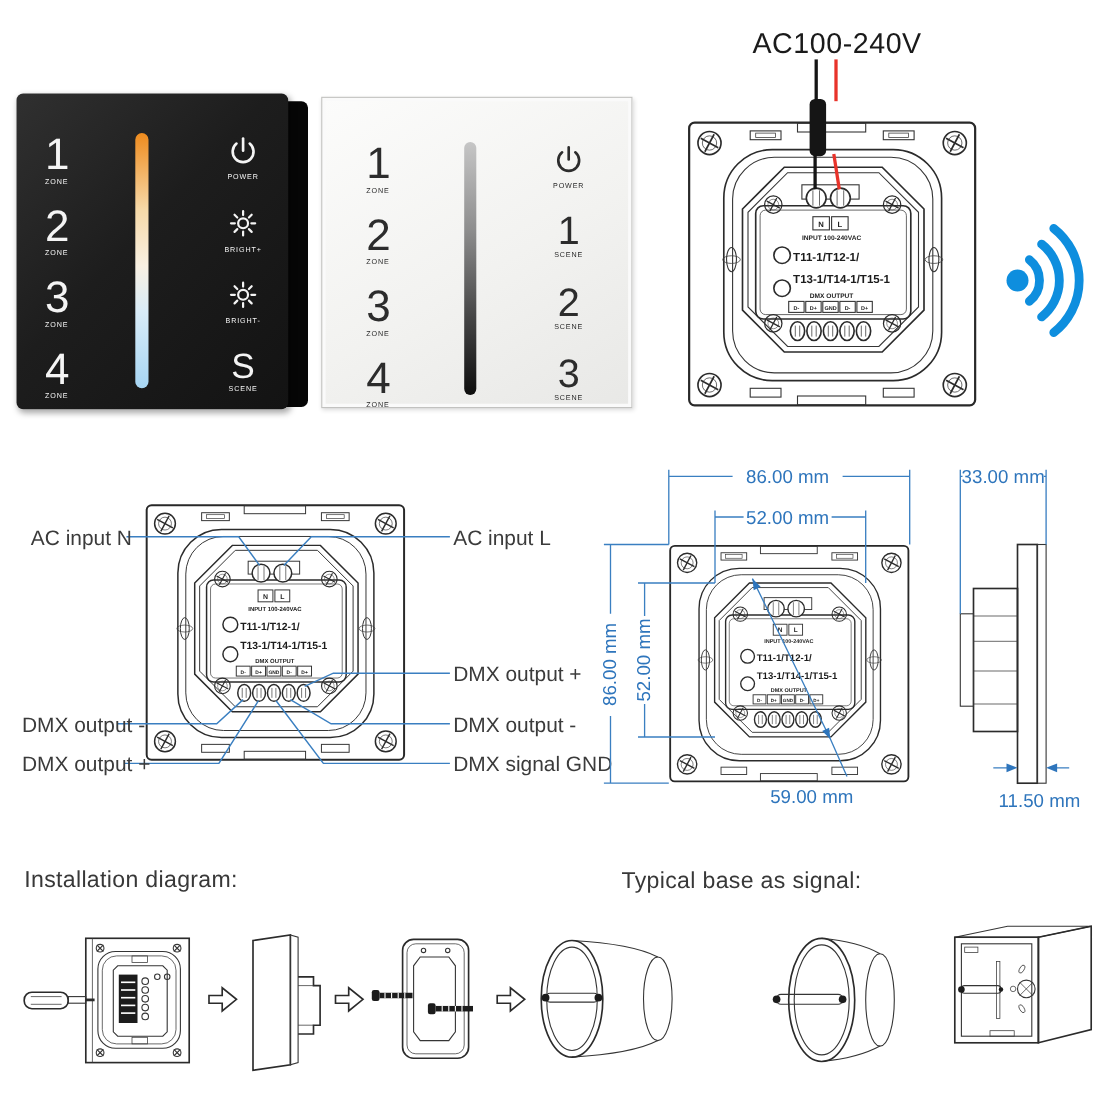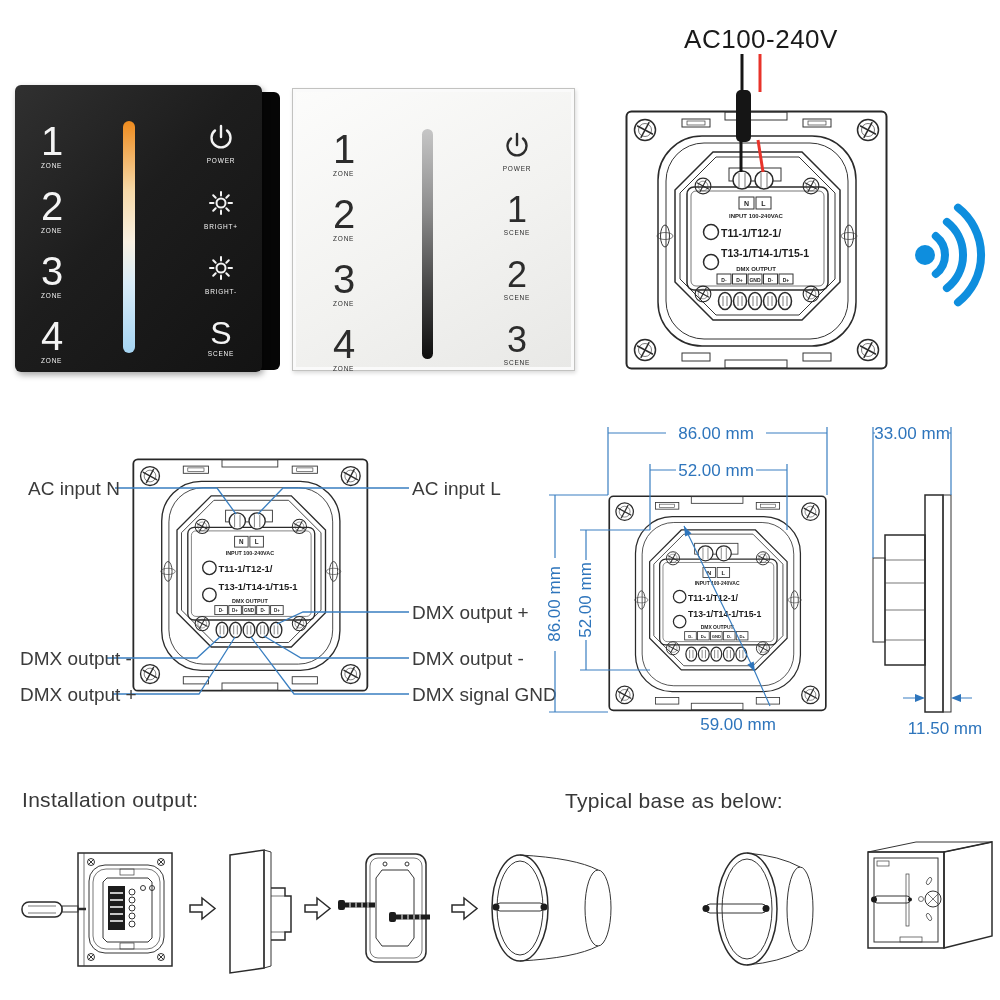--- a/index.html
+++ b/index.html
@@ -328,22 +328,22 @@
   </g>
 
   <g>
     <path class="dim" d="M405,290 H423 M457,290 H474"></path>
     <polygon points="427,290 417,286 417,294" fill="#2e75bc"></polygon>
     <polygon points="453,290 463,286 463,294" fill="#2e75bc"></polygon>
     <text x="447" y="326" text-anchor="middle" class="dimtxt">11.50 mm</text>
   </g>
 </svg>
 
-<div class="hd" style="left:22px;top:788px">Installation output:</div>
-<div class="hd" style="left:565px;top:789px">Typical base as below:</div>
+<div class="hd" style="left:22px;top:788px">Installation diagram:</div>
+<div class="hd" style="left:565px;top:789px">Typical base as signal:</div>
 
 <svg style="left:0;top:818px" width="1000" height="182" viewBox="0 0 1000 182">
 
   <g>
     <rect x="78" y="35" width="94" height="113" class="s15"></rect>
     <line x1="84" y1="35" x2="84" y2="148" class="s07"></line>
     <g class="s1">
       <circle cx="91" cy="44" r="3.5"></circle>
         <circle cx="161" cy="44" r="3.5"></circle>
       <circle cx="91" cy="139" r="3.5"></circle>

